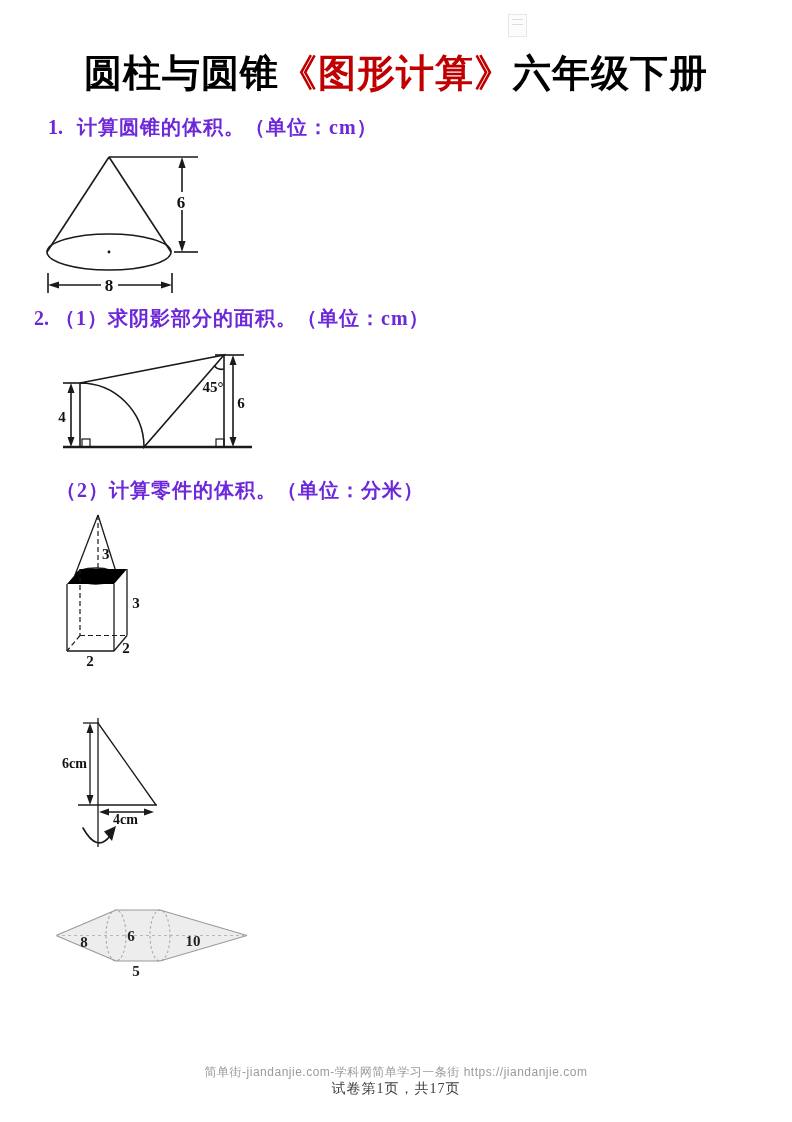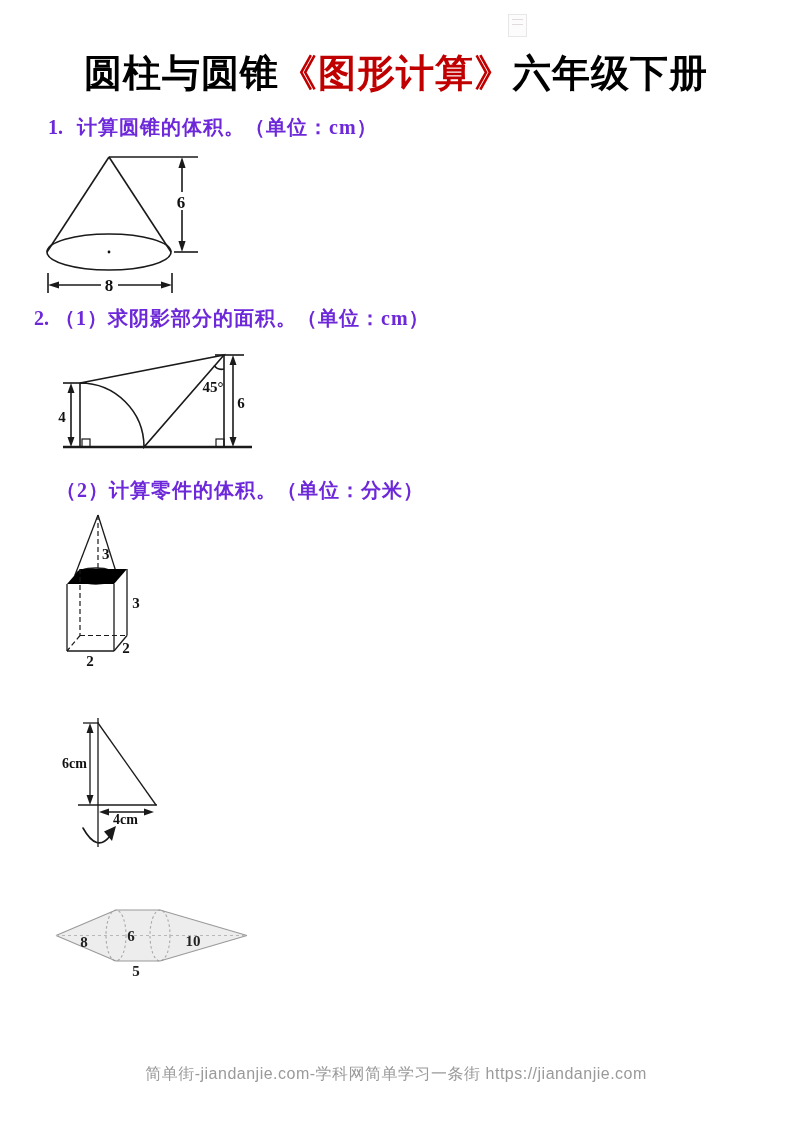--- a/index.html
+++ b/index.html
@@ -18,21 +18,21 @@
   .fig polygon.head{fill:#1a1a1a;stroke:none;}
   .fig text{font-family:"Liberation Serif",serif;fill:#111;stroke:none;font-weight:600;}
   .fig .dash{stroke-dasharray:5,3;}
   .fig .whitebg{fill:#ffffff;stroke:none;}
   .spindle line, .spindle ellipse{stroke:#9a9a9a;stroke-width:1.1;}
   .spindle .edgefill{fill:#ededed;stroke:none;}
   .spindle .ell{stroke:#a8a8a8;stroke-dasharray:2.5,2.5;fill:#ededed;}
   .spindle .center{stroke:#b8b8b8;stroke-dasharray:3,3;}
   .spindle text{fill:#222;}
   .footer-site{position:absolute;top:1064px;left:0;width:100%;text-align:center;
-               font-size:16px;color:#9a9a9a;font-family:"Liberation Sans",sans-serif;letter-spacing:0.5px;}
+               font-size:12px;color:#9a9a9a;font-family:"Liberation Sans",sans-serif;letter-spacing:0.5px;}
   .footer-page{position:absolute;top:1080px;left:0;width:100%;text-align:center;
                font-size:14px;color:#3c3c3c;font-family:"Liberation Serif",serif;letter-spacing:1px;}
   .watermark{position:absolute;left:508px;top:14px;width:17px;height:21px;
              border:1px solid #e9e6e6;background:#fdfcfc;}
   .watermark i{display:block;height:1px;background:#e0dcdc;margin:4px 3px 0 3px;}
 </style>
 </head>
 <body>
 
 <div class="page">
@@ -150,14 +150,15 @@
     <line x1="120" y1="12" x2="207" y2="37.5"></line>
     <line x1="120" y1="63" x2="207" y2="37.5"></line>
     <line class="center" x1="16" y1="37.5" x2="207" y2="37.5"></line>
     <text x="44" y="49" font-size="15" text-anchor="middle">8</text>
     <text x="91" y="43" font-size="15" text-anchor="middle">6</text>
     <text x="153" y="48" font-size="15" text-anchor="middle">10</text>
     <text x="96" y="78" font-size="15" text-anchor="middle">5</text>
   </svg>
 
   <div class="footer-site">简单街-jiandanjie.com-学科网简单学习一条街 https://jiandanjie.com</div>
+  <div class="footer-page">试卷第1页，共17页</div>
 
 </div>
 
 </body></html>

